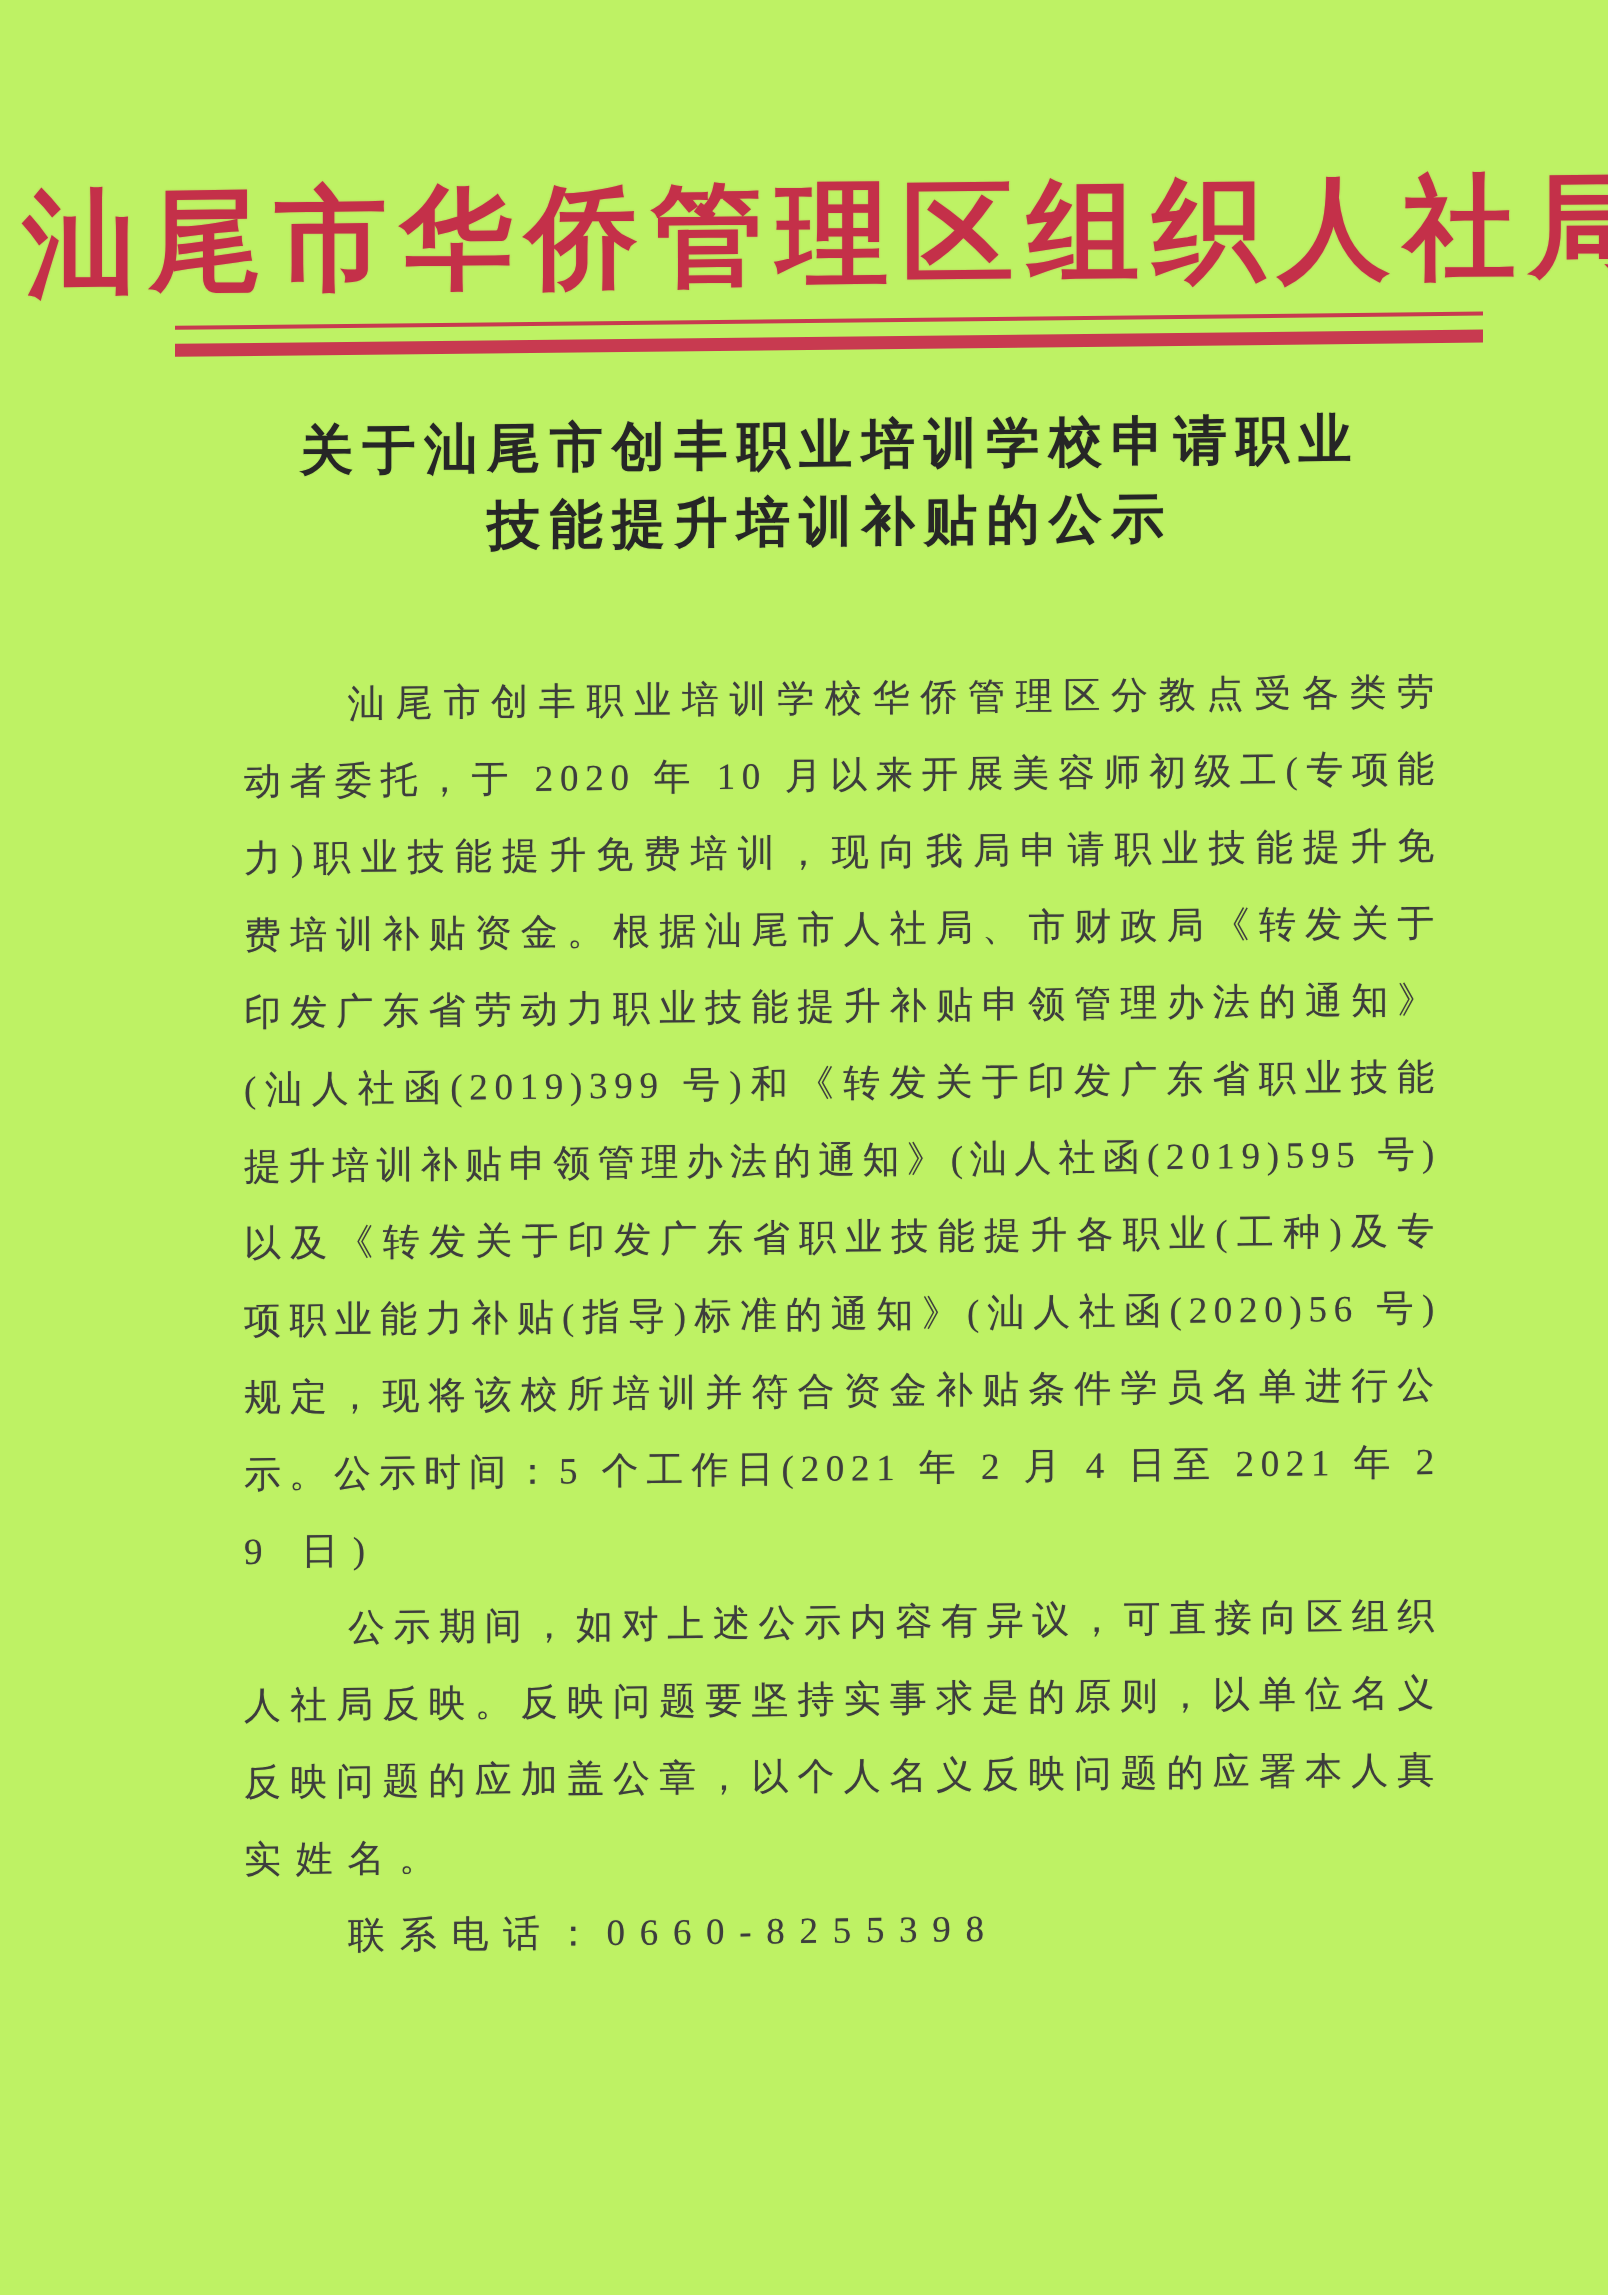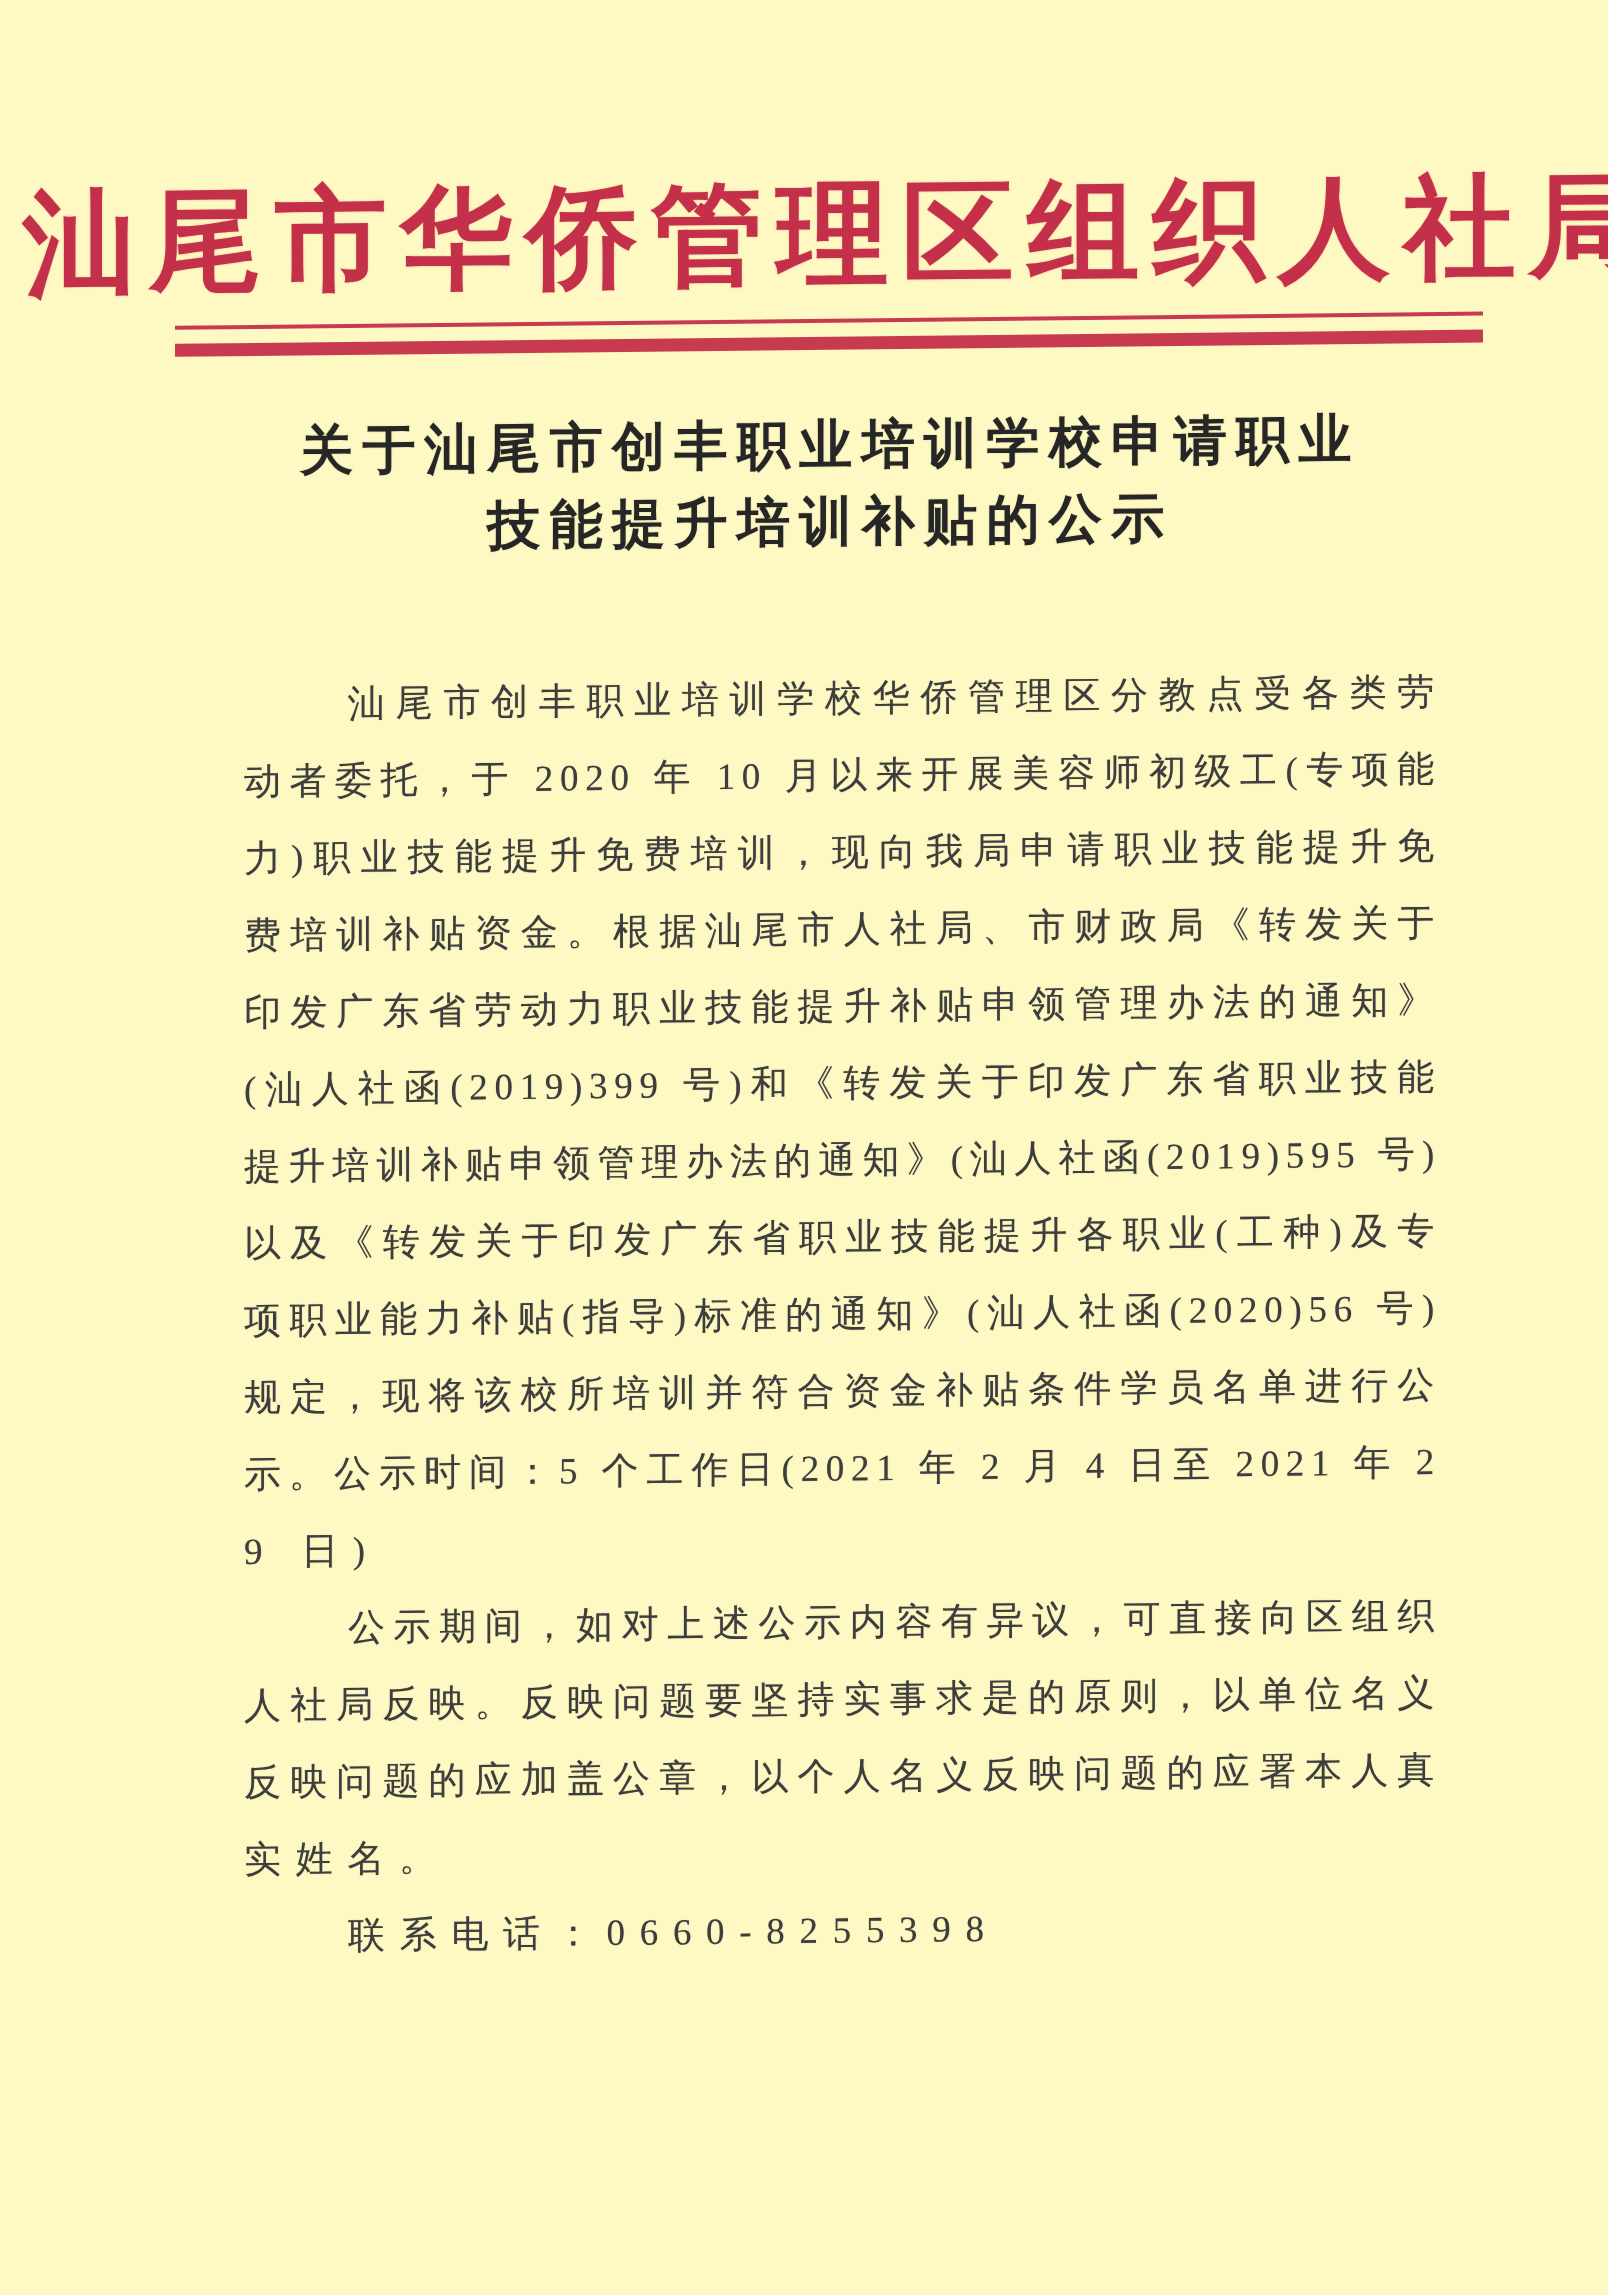--- a/index.html
+++ b/index.html
@@ -4,21 +4,21 @@
 <style>
   html, body {
     margin: 0;
     padding: 0;
     background: #ffffff;
   }
   .sheet {
     position: relative;
     width: 1609px;
     height: 2295px;
-    background: #fef9c3;
+    background: #bef264;
     overflow: hidden;
     font-family: "Liberation Serif", "DejaVu Serif", serif;
   }
   
   .scan {
     position: absolute;
     inset: 0;
     transform: skewY(-0.62deg);
     transform-origin: 801px 0;
   }

